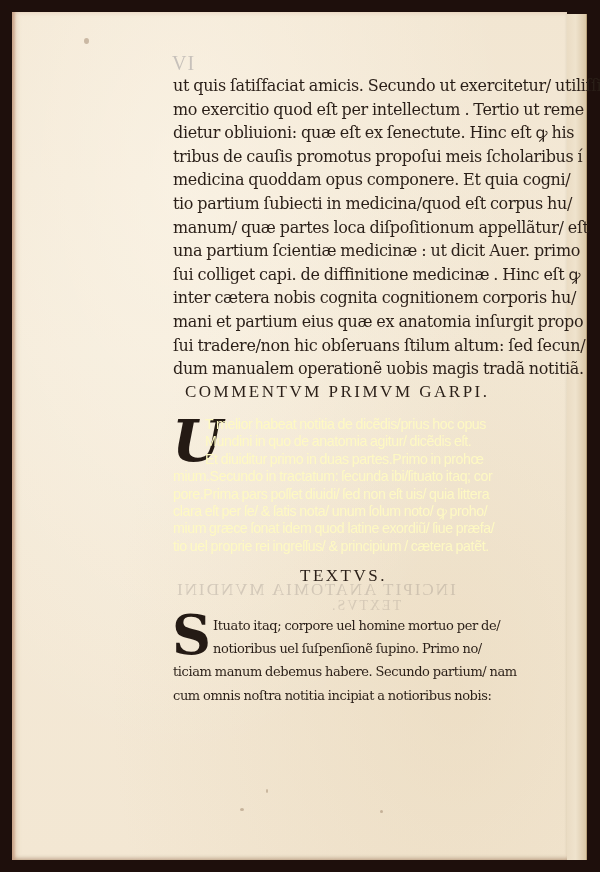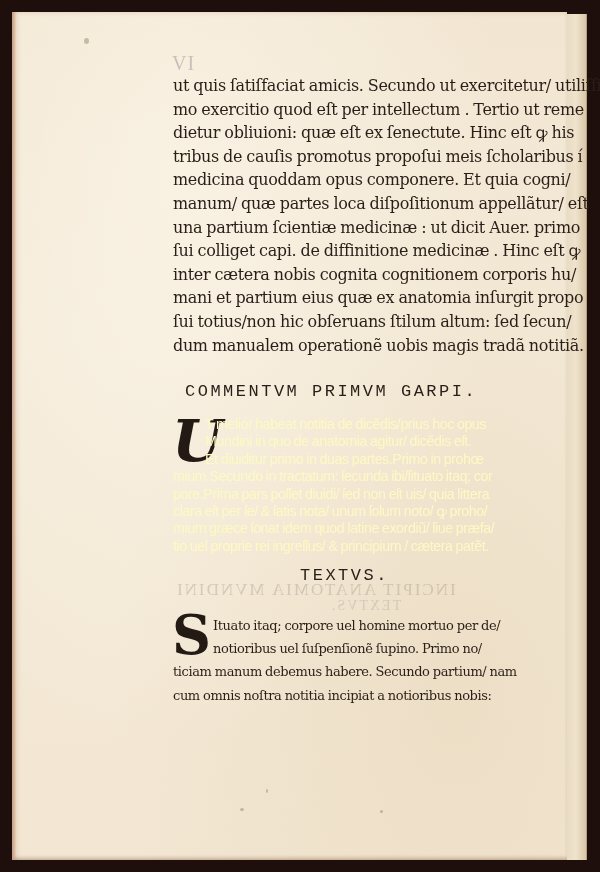--- a/index.html
+++ b/index.html
@@ -59,21 +59,21 @@
       white-space: nowrap;
       font-size: 16px;
       line-height: 23.6px;
       height: 23.6px;
       letter-spacing: -0.35px;
       word-spacing: -0.5px;
       text-align: justify;
     }
     .heading {
       position: absolute;
-      font-family: Liberation Mono, monospace;
+      font-family: Liberation Serif, serif;
       color: #2a1f18;
       letter-spacing: 2.5px;
       white-space: nowrap;
     }
     .heading-commentum {
       left: 185px; top: 382px;
       font-size: 17px;
     }
     .heading-textus {
       left: 300px; top: 566px;
@@ -165,26 +165,27 @@
 
 <div class="show-through">INCIPIT ANATOMIA MVNDINI</div>
 <div class="show-through-2">TEXTVS.</div>
 
 <div class="text-block">
   <div class="line">ut quis ſatiſfaciat amicis. Secundo ut exercitetur/ utiliſſi</div>
   <div class="line">mo exercitio quod eſt per intellectum . Tertio ut reme</div>
   <div class="line">dietur obliuioni: quæ eſt ex ſenectute. Hinc eſt ꝙ his</div>
   <div class="line">tribus de cauſis promotus propoſui meis ſcholaribus í</div>
   <div class="line">medicina quoddam opus componere.  Et quia cogni/</div>
+  <div class="line">tio partium ſubiecti in medicina/quod eſt corpus hu/</div>
   <div class="line">manum/ quæ partes loca diſpoſitionum appellãtur/ eſt</div>
   <div class="line">una partium ſcientiæ medicinæ : ut dicit Auer. primo</div>
   <div class="line">ſui colliget capi. de diffinitione medicinæ . Hinc eſt ꝙ</div>
   <div class="line">inter cætera nobis cognita cognitionem corporis hu/</div>
   <div class="line">mani et partium eius quæ ex anatomia inſurgit propo</div>
-  <div class="line">ſui totius/non hic obſeruans ſtilum altum: ſed ſecun/</div>
+  <div class="line">ſui tradere/non hic obſeruans ſtilum altum: ſed ſecun/</div>
   <div class="line">dum manualem operationẽ uobis magis tradã notitiã.</div>
 </div>
 
 <div class="heading heading-commentum">COMMENTVM PRIMVM GARPI.</div>
 
 <div class="dropcap dropcap-u">U</div>
 
 <div class="comment-block">
   <div class="line indent">T melior habeat notitia de dicẽdis/prius hoc opus</div>
   <div class="line indent">Mundini in quo de anatomia agitur/ dicẽdis eſt.</div>

